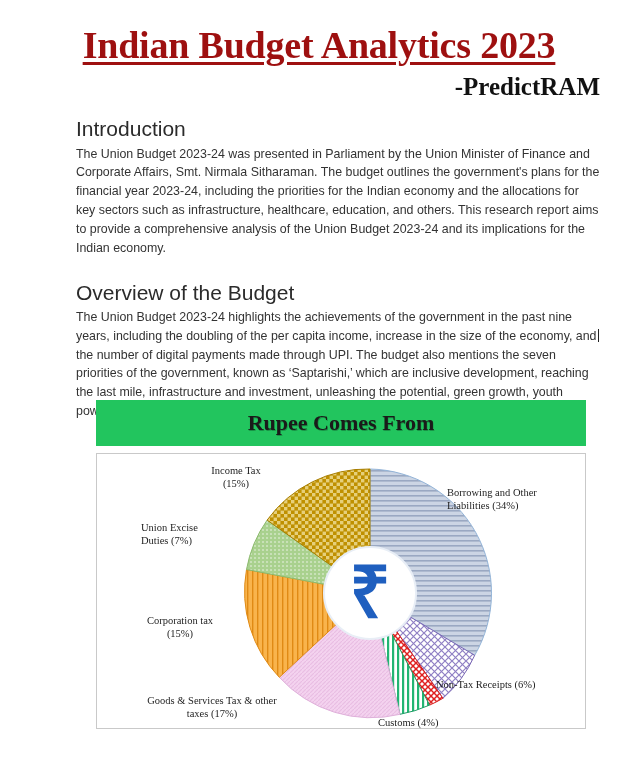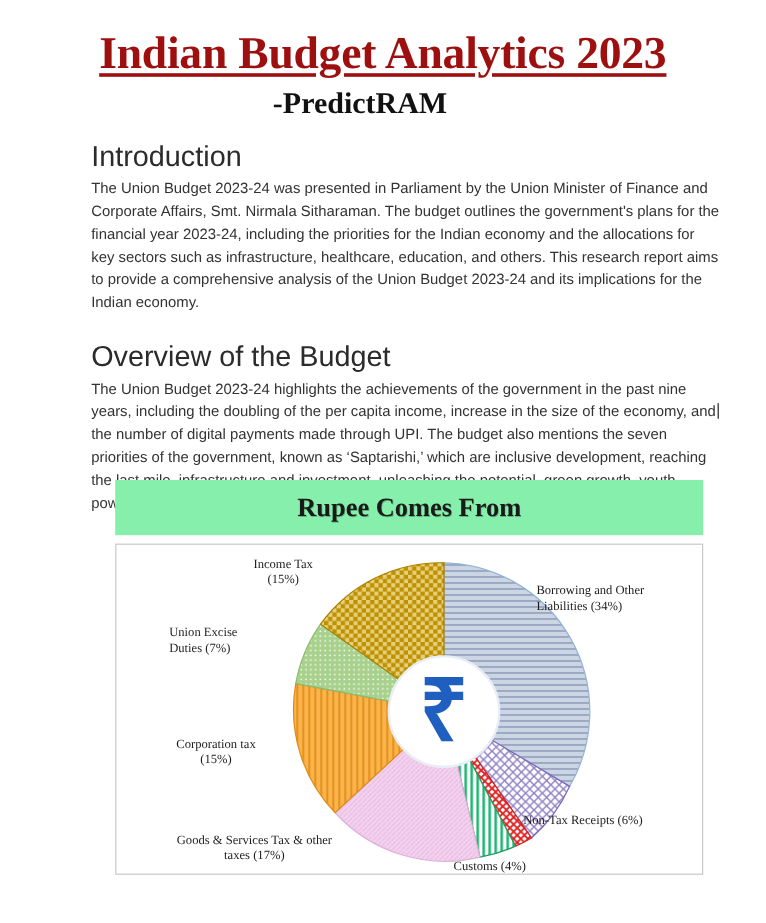--- a/index.html
+++ b/index.html
@@ -27,40 +27,40 @@
     color: #9e1010;
     margin: 26px 0 0 0;
     letter-spacing: -0.2px;
   }
   .doc-title .u {
     text-decoration: underline;
     text-decoration-thickness: 3px;
     text-underline-offset: 4px;
   }
   .byline {
-    text-align: center;
+    text-align: right;
     font-family: "Liberation Serif", serif;
     font-weight: bold;
     font-size: 25px;
     line-height: 1.22;
     color: #111111;
     margin: 6px 38px 0 0;
   }
 
   
   .content {
     margin: 0;
     padding: 0 38px 0 76px;
   }
   .section {
     margin-top: 14px;
   }
   .section-heading {
     font-family: "Liberation Sans", sans-serif;
-    font-size: 24px;
+    font-size: 21px;
     font-weight: normal;
     color: #2b2b2b;
     line-height: 1.25;
     margin: 0 0 2px 0;
   }
   .body-text {
     font-size: 12.4px;
     line-height: 1.52;
     color: #333333;
     margin: 0;
@@ -76,21 +76,21 @@
   }
 
   
   .figure {
     position: absolute;
     left: 96px;
     top: 400px;
     width: 490px;
   }
   .chart-banner {
-    background: #86efac;
+    background: #22c55e;
     height: 46px;
     display: flex;
     align-items: center;
     justify-content: center;
   }
   .chart-banner-title {
     font-family: "Liberation Serif", serif;
     font-weight: bold;
     font-size: 22px;
     color: #1a1a1a;

